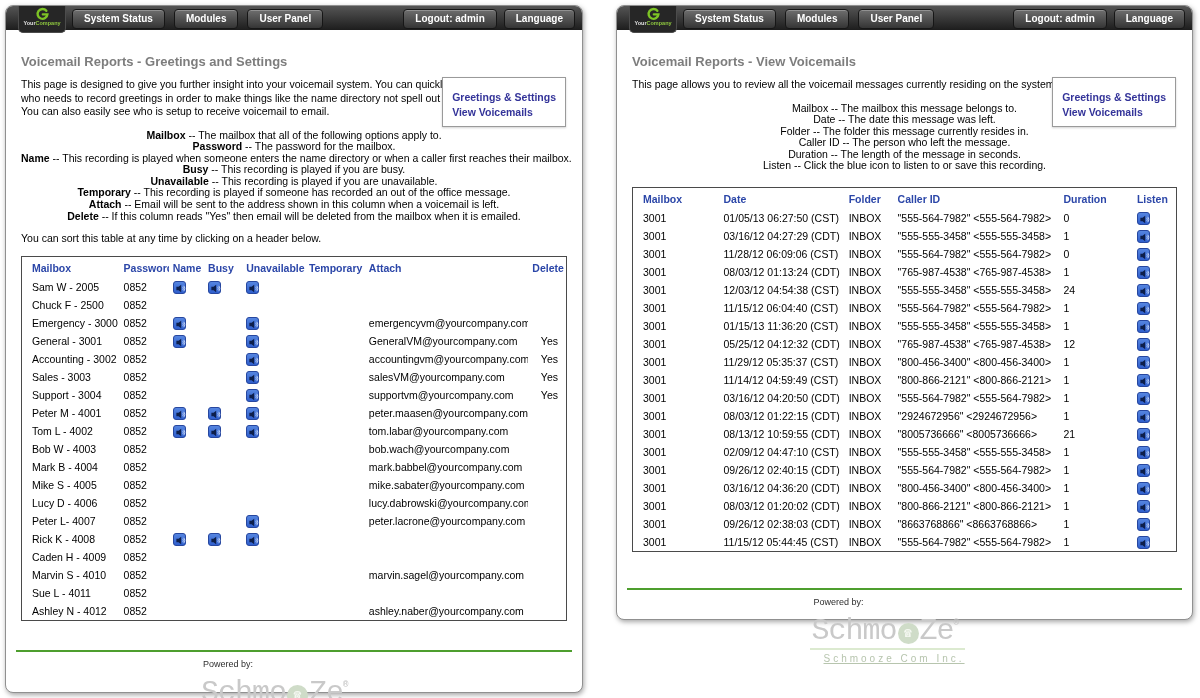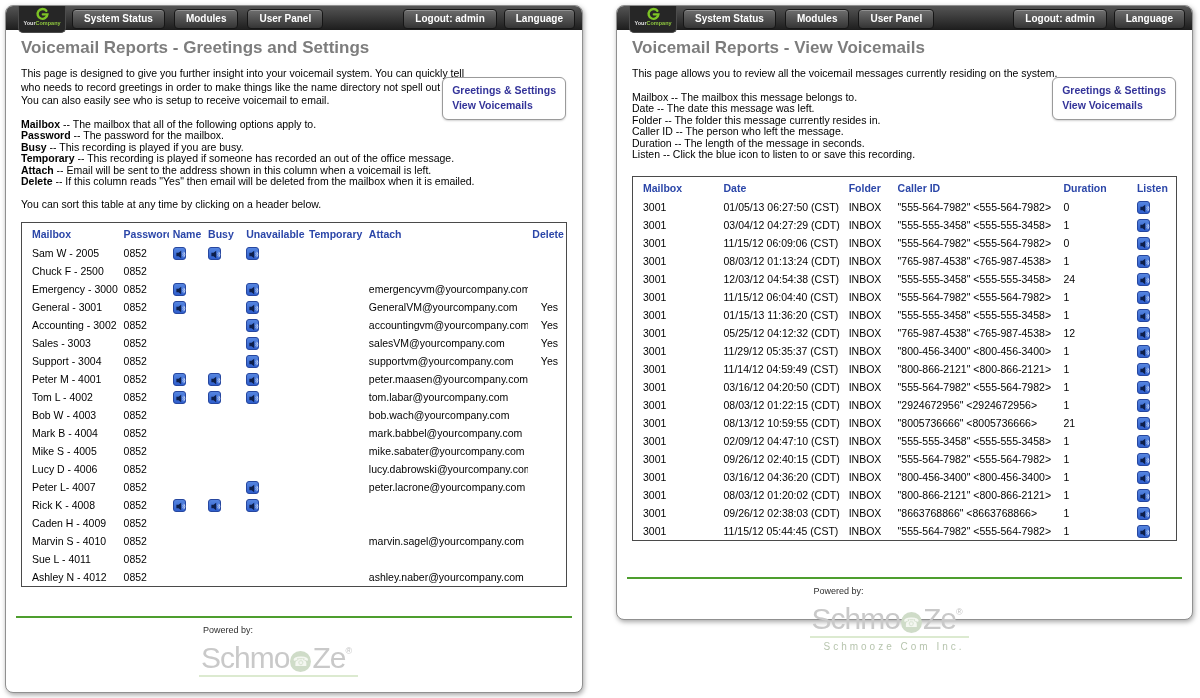--- a/index.html
+++ b/index.html
@@ -32,32 +32,32 @@
   .lt-co{color:#8ec63f;font-weight:bold;}
   .nav-left{position:absolute;left:66px;top:3px;display:flex;gap:9px;}
   .nav-right{position:absolute;right:7px;top:3px;display:flex;gap:7px;align-items:center;}
   .nav-btn{font-family:"Liberation Sans",sans-serif;font-size:10px;font-weight:bold;
            color:#fff;background:linear-gradient(#6e6e6e,#353535);
            border:1px solid #161616;border-radius:4px;padding:3px 11px 4px;
            box-shadow:inset 0 1px 0 rgba(255,255,255,.25);cursor:pointer;white-space:nowrap;}
 
   
   .content{position:relative;padding:8px 15px 0;}
-  .page-title{font-size:17px;font-weight:bold;color:#7d7d7d;margin:0 0 9px;}
+  .page-title{font-size:13px;font-weight:bold;color:#7d7d7d;margin:16px 0 9px;}
   .intro{font-size:10.5px;line-height:13.5px;margin:0 0 11px;}
   .panel-left .intro{width:464px;}
   .defs{margin:0 0 2px;}
-  .def-line{font-size:10.5px;line-height:11.6px;white-space:nowrap;}
+  .def-line{font-size:10.5px;line-height:11.6px;white-space:nowrap;text-align:center;}
   .panel-left .def-line b{font-weight:bold;}
   .panel-right .def-line b{font-weight:normal;}
   .sort-hint{font-size:10.5px;margin:10px 0 12px;}
   .panel-right .defs{margin-bottom:15px;}
 
   .quickbox{position:absolute;right:16px;top:47px;background:#fff;border:1px solid #9a9a9a;
-            border-radius:6px;padding:5px 9px 6px;box-shadow:0 1px 2px rgba(0,0,0,.18);}
+            border-radius:0;padding:12px 9px 6px;box-shadow:0 1px 2px rgba(0,0,0,.18);}
   .quickbox a{display:block;color:var(--link-blue);font-size:10.5px;font-weight:bold;
               line-height:15px;text-decoration:none;cursor:pointer;white-space:nowrap;}
 
   
   table.grid{width:100%;border-collapse:collapse;border:1px solid #4a4a4a;table-layout:fixed;}
   table.grid th{color:var(--header-blue);font-size:10.5px;font-weight:bold;text-align:left;
                 padding:5px 4px 4px;cursor:pointer;white-space:nowrap;overflow:hidden;}
   table.grid td{font-size:10.5px;padding:2px 4px;height:18px;white-space:nowrap;overflow:hidden;}
   .left-grid  th:nth-child(1),.left-grid  td:nth-child(1){width:18%;padding-left:10px;}
   .left-grid  th:nth-child(2),.left-grid  td:nth-child(2){width:9%;}
@@ -81,26 +81,26 @@
   .spk svg{display:block;}
 
   
   .footer{margin-top:8px;}
   .green-line{height:2px;background:var(--accent);margin:0 -5px;}
   .panel-left  .green-line{margin-top:29px;}
   .panel-right .green-line{margin-top:36px;}
   .powered{width:190px;margin:7px auto 0;text-align:left;}
   .powered-label{font-size:9px;color:#2e2e2e;margin-left:4px;}
   .schmooze{display:inline-block;font-size:30px;line-height:32px;color:#c9c9c9;
-            letter-spacing:-1px;border-bottom:2px solid #dcead0;padding:0 6px 1px 2px;}
+            letter-spacing:-1px;border-bottom:2px solid #dcead0;padding:0 6px 1px 2px;font-family:Liberation Mono, monospace;}
   .s-o{display:inline-block;width:21px;height:21px;border-radius:50%;background:#cfdcc8;
        color:#f4f7f1;font-size:13px;line-height:21px;text-align:center;vertical-align:2px;
        letter-spacing:0;margin:0 1px;}
   .s-r{font-size:9px;color:#c2c2c2;vertical-align:14px;letter-spacing:0;}
-  .s-sub{font-size:10px;color:#b7c5ae;letter-spacing:3px;margin:3px 0 0 14px;}
+  .s-sub{font-size:10px;color:#b7c5ae;letter-spacing:3px;margin:3px 0 0 14px;text-decoration:underline;}
 </style>
 </head>
 <body>
 
 <div class="canvas">
 
   <div class="panel panel-left">
     <div class="navbar">
       <div class="logo">
         <svg width="15" height="14" viewBox="0 0 20 20">
@@ -121,21 +121,23 @@
     <div class="content">
       <div class="quickbox">
         <a>Greetings &amp; Settings</a>
         <a>View Voicemails</a>
       </div>
       <h1 class="page-title">Voicemail Reports - Greetings and Settings</h1>
       <p class="intro">This page is designed to give you further insight into your voicemail system. You can quickly tell who needs to record greetings in order to make things like the name directory not spell out names. You can also easily see who is setup to receive voicemail to email.</p>
       <div class="defs">
           <div class="def-line"><b>Mailbox</b><span> -- The mailbox that all of the following options apply to.</span></div>
           <div class="def-line"><b>Password</b><span> -- The password for the mailbox.</span></div>
+          <div class="def-line"><b>Name</b><span> -- This recording is played when someone enters the name directory or when a caller first reaches their mailbox.</span></div>
           <div class="def-line"><b>Busy</b><span> -- This recording is played if you are busy.</span></div>
+          <div class="def-line"><b>Unavailable</b><span> -- This recording is played if you are unavailable.</span></div>
           <div class="def-line"><b>Temporary</b><span> -- This recording is played if someone has recorded an out of the office message.</span></div>
           <div class="def-line"><b>Attach</b><span> -- Email will be sent to the address shown in this column when a voicemail is left.</span></div>
           <div class="def-line"><b>Delete</b><span> -- If this column reads "Yes" then email will be deleted from the mailbox when it is emailed.</span></div>
         </div>
       <p class="sort-hint">You can sort this table at any time by clicking on a header below.</p>
       <table class="grid left-grid" id="left-table">
           <thead>
             <tr>
               <th>Mailbox</th>
               <th>Password</th>
@@ -483,33 +485,33 @@
               <td>"555-564-7982" &lt;555-564-7982&gt;</td>
               <td>0</td>
               <td><span class="spk"><svg width="11" height="11" viewBox="0 0 16 16">
                     <path fill="#0d1f4b" d="M2 5.5 L5.2 5.5 L9 2.6 L9 13.4 L5.2 10.5 L2 10.5 Z"></path>
                     <path d="M10.8 5.6 a3 3 0 0 1 0 4.8" stroke="#dde9ff" stroke-width="1.2" fill="none"></path>
                     <path d="M12.4 4.1 a5 5 0 0 1 0 7.8" stroke="#dde9ff" stroke-width="1.2" fill="none"></path>
                   </svg></span></td>
             </tr>
             <tr>
               <td>3001</td>
-              <td>03/04/12 04:27:29 (CDT)</td>
+              <td>03/16/12 04:27:29 (CDT)</td>
               <td>INBOX</td>
               <td>"555-555-3458" &lt;555-555-3458&gt;</td>
               <td>1</td>
               <td><span class="spk"><svg width="11" height="11" viewBox="0 0 16 16">
                     <path fill="#0d1f4b" d="M2 5.5 L5.2 5.5 L9 2.6 L9 13.4 L5.2 10.5 L2 10.5 Z"></path>
                     <path d="M10.8 5.6 a3 3 0 0 1 0 4.8" stroke="#dde9ff" stroke-width="1.2" fill="none"></path>
                     <path d="M12.4 4.1 a5 5 0 0 1 0 7.8" stroke="#dde9ff" stroke-width="1.2" fill="none"></path>
                   </svg></span></td>
             </tr>
             <tr>
               <td>3001</td>
-              <td>11/15/12 06:09:06 (CST)</td>
+              <td>11/28/12 06:09:06 (CST)</td>
               <td>INBOX</td>
               <td>"555-564-7982" &lt;555-564-7982&gt;</td>
               <td>0</td>
               <td><span class="spk"><svg width="11" height="11" viewBox="0 0 16 16">
                     <path fill="#0d1f4b" d="M2 5.5 L5.2 5.5 L9 2.6 L9 13.4 L5.2 10.5 L2 10.5 Z"></path>
                     <path d="M10.8 5.6 a3 3 0 0 1 0 4.8" stroke="#dde9ff" stroke-width="1.2" fill="none"></path>
                     <path d="M12.4 4.1 a5 5 0 0 1 0 7.8" stroke="#dde9ff" stroke-width="1.2" fill="none"></path>
                   </svg></span></td>
             </tr>
             <tr>

